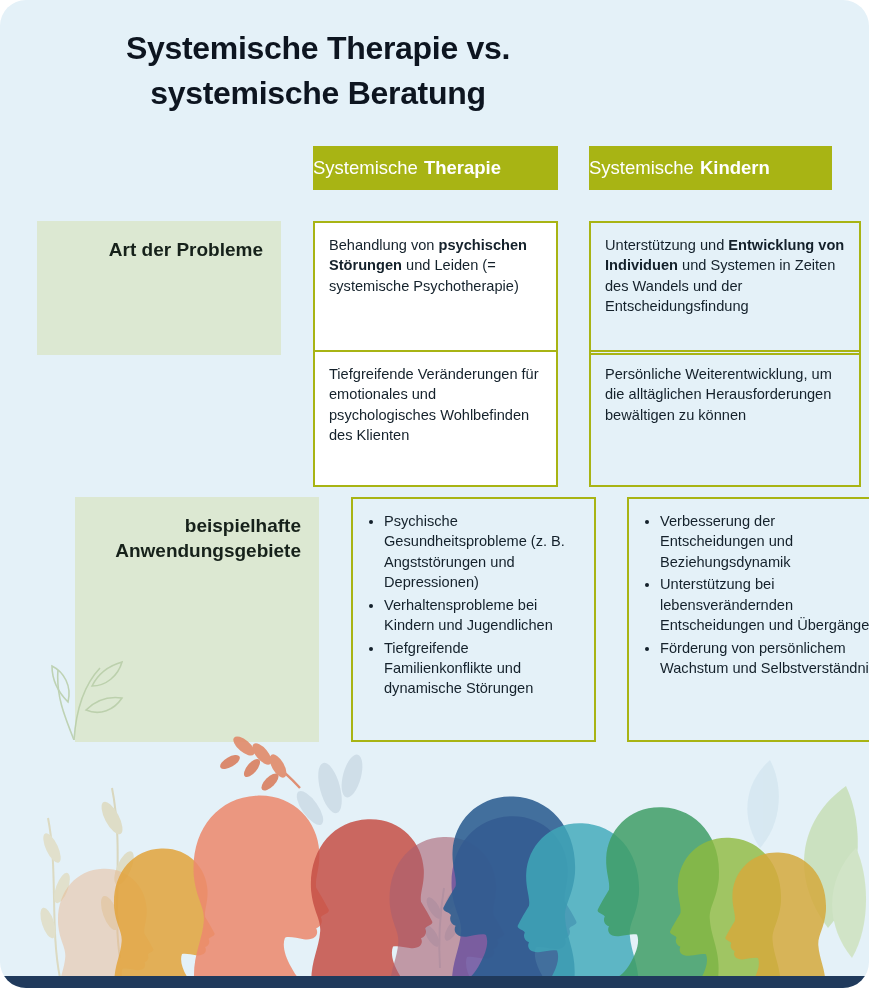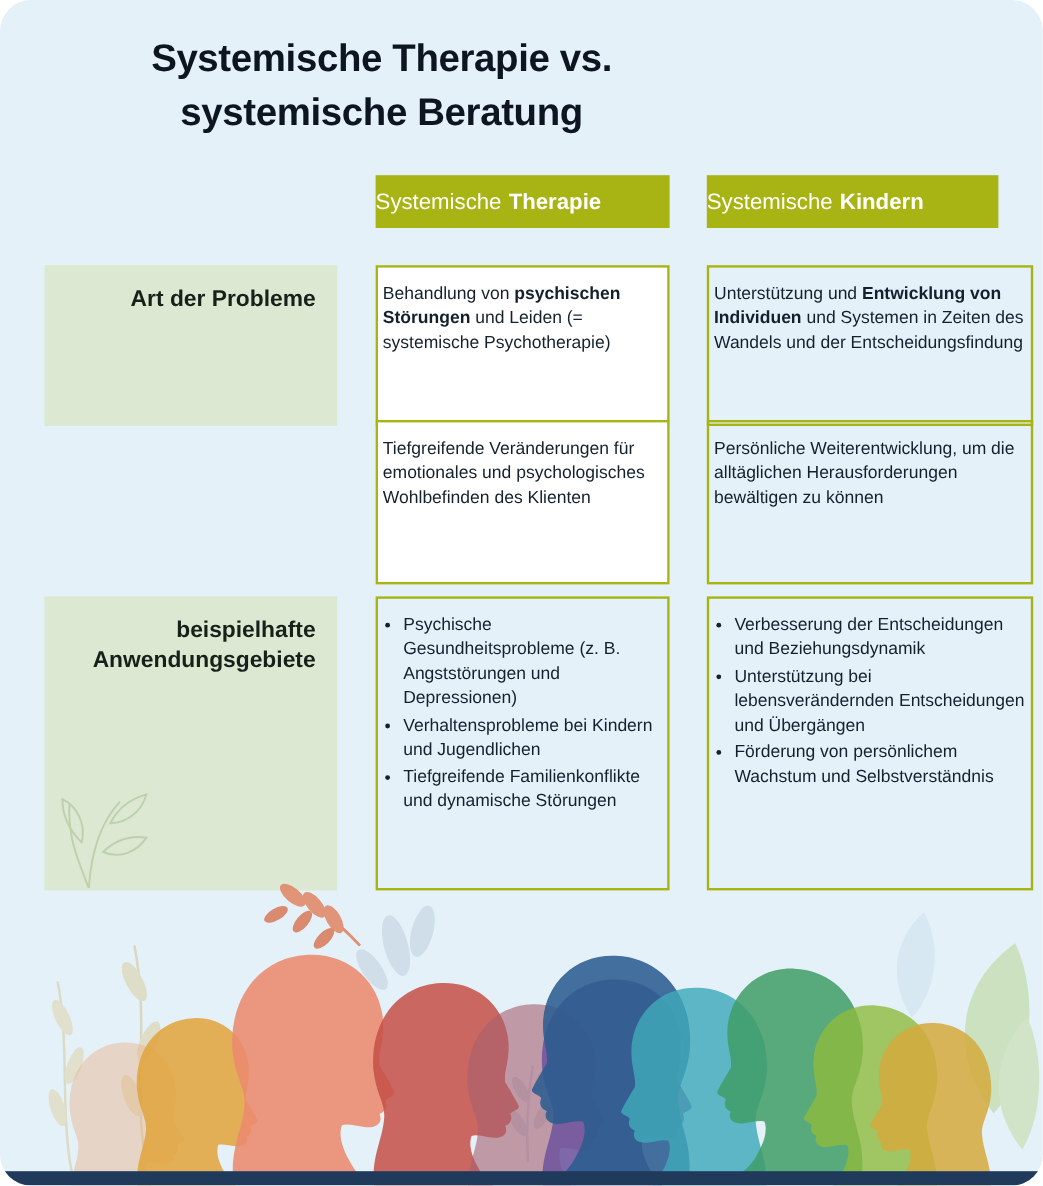--- a/index.html
+++ b/index.html
@@ -10,27 +10,27 @@
   .col-header{position:absolute;top:146px;height:44px;display:flex;align-items:center;justify-content:flex-start;
     background:var(--accent-green,#a8b414);color:var(--header-text,#ffffff);font-size:18.5px;}
   .col-header .reg{font-weight:400;margin-right:6px;}
   .col-header .bld{font-weight:700;}
   .col-header.c1{left:313px;width:245px;}
   .col-header.c2{left:589px;width:243px;}
   .row-label{position:absolute;left:37px;width:244px;background:var(--label-bg,#dce8d2);
     box-sizing:border-box;padding:16px 18px;text-align:right;
     font-size:19px;font-weight:700;color:#16211a;line-height:1.32;}
   .cell{position:absolute;box-sizing:border-box;border:2px solid var(--accent-green,#a8b414);
-    padding:12px 4px;font-size:14.6px;line-height:1.4;color:var(--text-dark,#14212b);}
+    padding:12px 14px;font-size:14.6px;line-height:1.4;color:var(--text-dark,#14212b);}
   .cell.c1{left:313px;width:245px;}
   .cell.c2{left:589px;width:272px;}
   .cell--white{background:var(--cell-bg-white,#ffffff);}
   .r1{top:203px;height:134px;margin-top:18px;}
   .r2{top:350px;height:137px;}
-  .r3{top:497px;height:245px;}
+  .r3{top:497px;height:245px;margin-left:38px;}
   .cell ul{margin:0;padding-left:17px;}
   .cell li{margin-bottom:2px;}
   .cell strong{font-weight:700;}
   .illustration{position:absolute;left:0;bottom:0;width:869px;height:260px;}
   .label-leaf{position:absolute;left:34px;top:640px;pointer-events:none;}
 </style>
 </head>
 <body>
 
 <div class="card">

